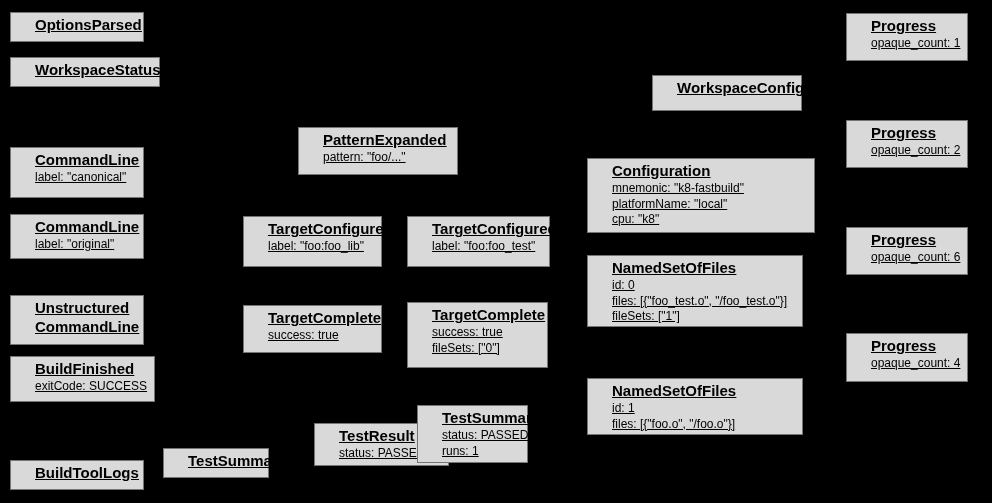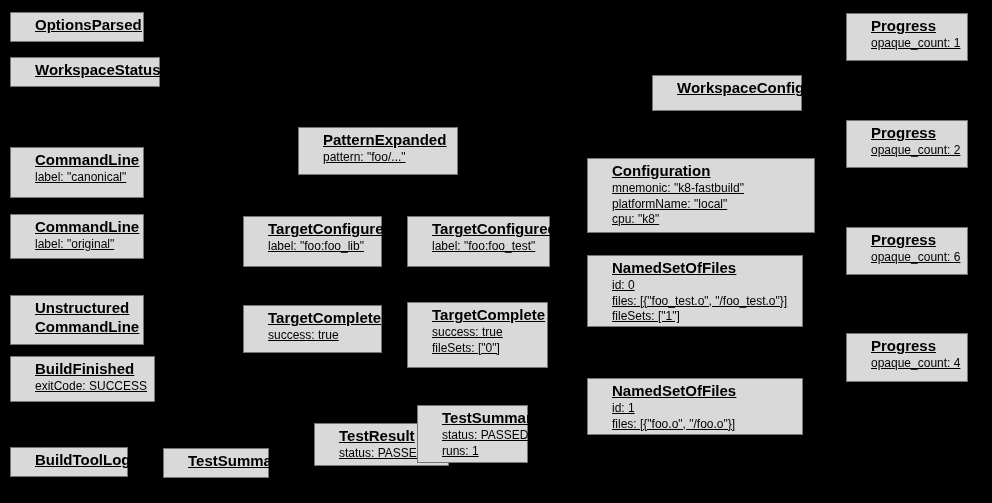--- a/index.html
+++ b/index.html
@@ -65,21 +65,21 @@
   <div class="node" style="left:10px;top:295px;width:134px;height:50px">
     <div class="node-title">Unstructured
 CommandLine</div>
   </div>
 
   <div class="node" style="left:10px;top:356px;width:145px;height:46px">
     <div class="node-title">BuildFinished</div>
     <div class="node-attr">exitCode: SUCCESS</div>
   </div>
 
-  <div class="node" style="left:10px;top:447px;width:118px;height:30px">
+  <div class="node" style="left:10px;top:460px;width:134px;height:30px">
     <div class="node-title">BuildToolLogs</div>
   </div>
 
   <div class="node" style="left:163px;top:448px;width:106px;height:30px">
     <div class="node-title">TestSummary</div>
   </div>
 
 
   <div class="node" style="left:298px;top:127px;width:160px;height:48px">
     <div class="node-title">PatternExpanded</div>

